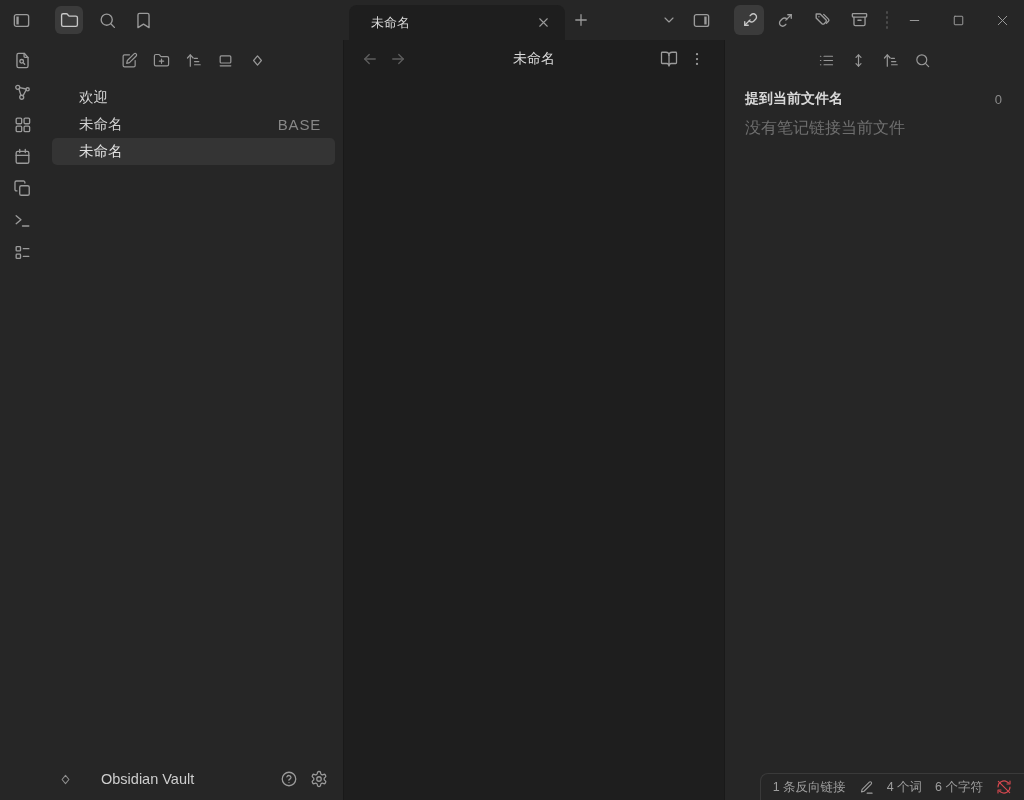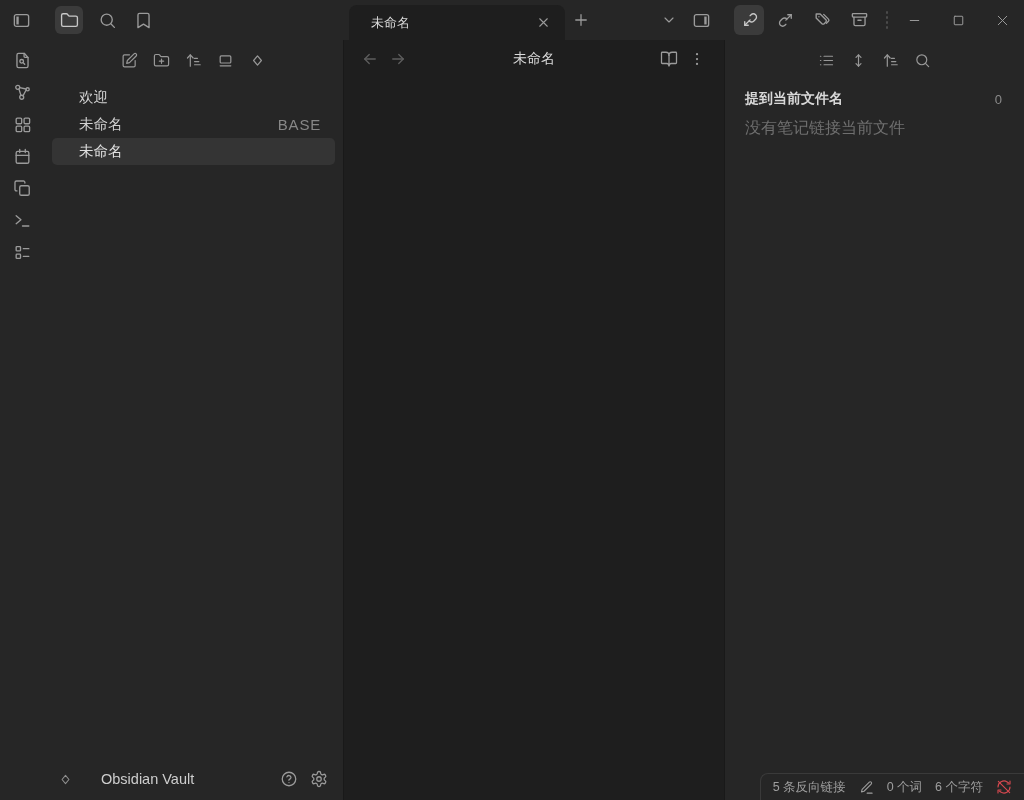--- a/index.html
+++ b/index.html
@@ -443,30 +443,30 @@
   <div class="sr-content">
     <div class="bl-heading">
       <span>提到当前文件名</span>
       <span class="bl-count">0</span>
     </div>
     <div class="bl-empty">没有笔记链接当前文件</div>
   </div>
 </div>
 
 <div class="statusbar">
-  <span class="sb-item">5 条反向链接</span>
+  <span class="sb-item">1 条反向链接</span>
   <span class="sb-item">
     <span>
       <svg width="15" height="15" viewBox="0 0 24 24">
           <path d="M13 21h8"></path>
           <path d="M16.5 3.5a2.12 2.12 0 0 1 3 3L8 18l-4 1 1-4Z"></path>
         </svg>
     </span>
   </span>
-  <span class="sb-item">0 个词</span>
+  <span class="sb-item">4 个词</span>
   <span class="sb-item">6 个字符</span>
   <span class="sb-item sync-off">
     <svg width="16" height="16" viewBox="0 0 24 24">
         <path d="M3 12a9 9 0 0 1 13.8-7.6L19 6"></path>
         <path d="M21 3v4.5h-4.5"></path>
         <path d="M21 12a9 9 0 0 1-13.8 7.6L5 18"></path>
         <path d="M3 21v-4.5h4.5"></path>
         <path d="M3.5 3.5l17 17"></path>
       </svg>
   </span>

